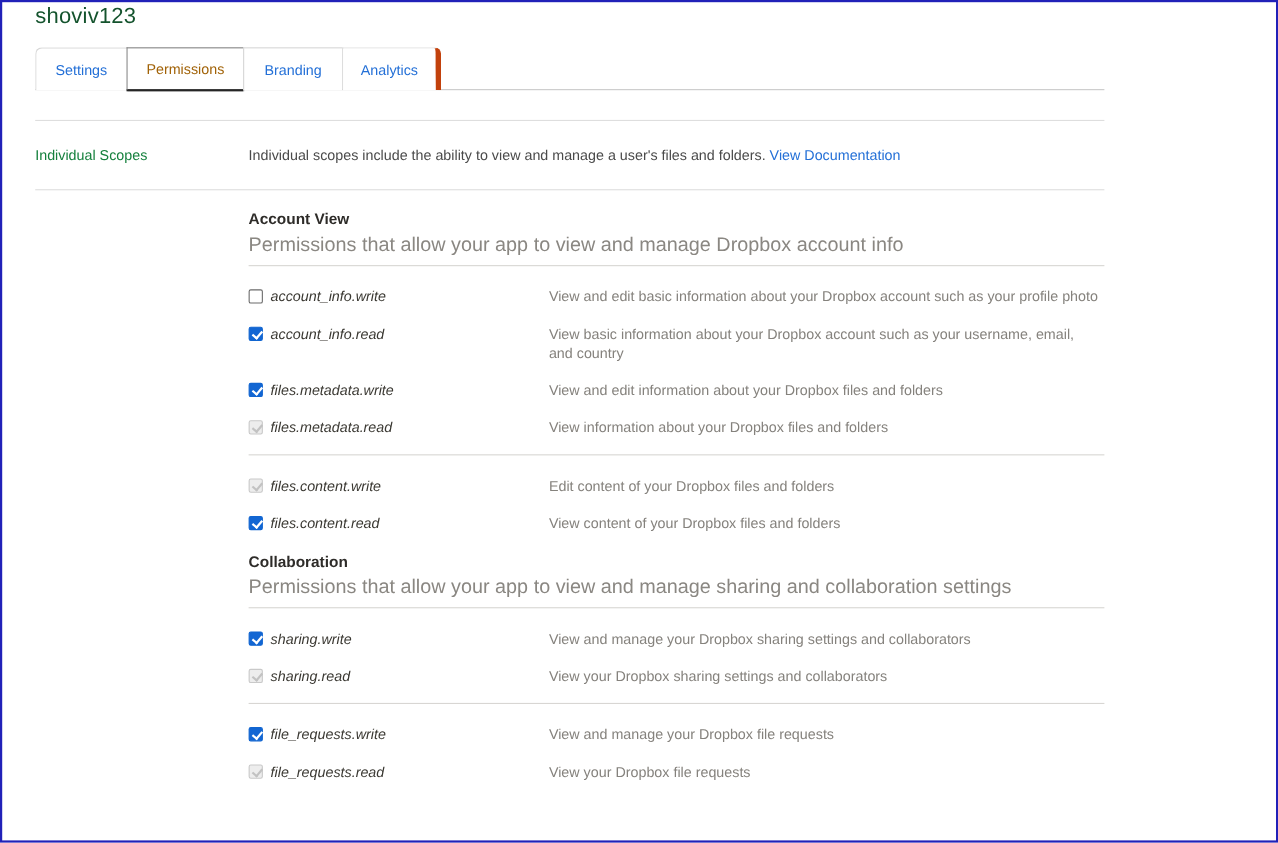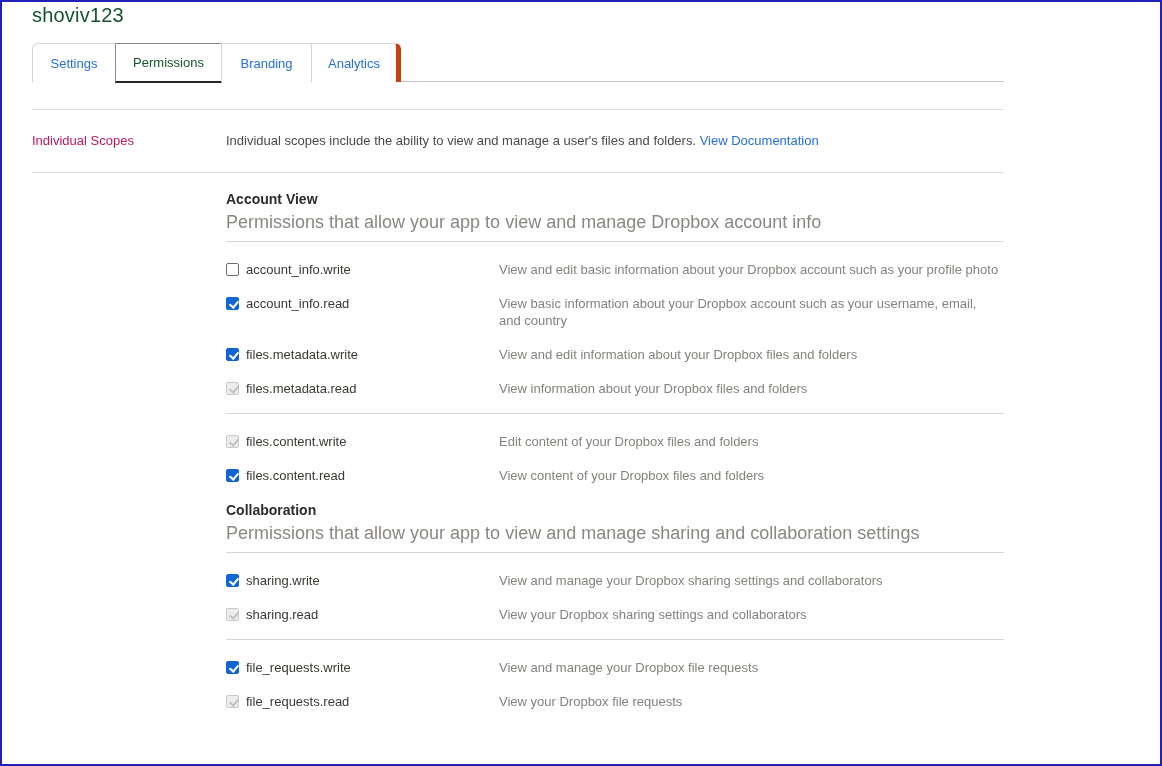--- a/index.html
+++ b/index.html
@@ -22,32 +22,32 @@
     font-size:13px; height:39px;
     border-top:1px solid #d6d6d6; border-left:1px solid #d6d6d6;
     background:#fff; cursor:pointer;
   }
   .tab:nth-child(1){ width:83px; border-top-left-radius:6px; }
   .tab:nth-child(2){ width:106px; }
   .tab:nth-child(3){ width:90px; }
   .tab:nth-child(4){ width:90px; border-right:5px solid #c2410c; border-top-right-radius:6px; }
   .tab-inactive { color:#2470d7;text-align:right; }
   .tab-active {
-    color:#14532d;
+    color:#a16207;
     border-top-color:#8a8a8a; border-left-color:#8a8a8a;
     box-shadow:1px 0 0 0 #8a8a8a;
     border-bottom:2px solid #262626; margin-bottom:-1px; height:40px;
   }
 
   .rule { height:1px; background:#dedede; width:972px; }
   .rule-2 { margin-top:27px; }
 
   
   .scopes-intro { display:flex; padding:23px 0 24px; width:972px; }
-  .scopes-label { width:194px; font-size:13px; color:#be185d; flex:none; }
+  .scopes-label { width:194px; font-size:13px; color:#15803d; flex:none; }
   .scopes-desc { font-size:13px; color:#4a4a4a; }
   .doc-link { color:#2470d7; cursor:pointer; text-decoration:none; }
 
   
   .perm-col { margin-left:194px; width:778px; }
 
   .section-header { margin-top:18px; }
   .section-title { font-size:14px; font-weight:bold; color:#2e2c29; }
   .section-subtitle { font-size:18px; color:#8a8782; margin-top:5px; }
   .section-rule { height:1px; background:#d8d6d3; margin-top:8px; width:778px; }
@@ -62,21 +62,21 @@
   .cb-checked-disabled { background:#ededed; border:1px solid #c9c9c9; }
   .cb-checked::after, .cb-checked-disabled::after {
     content:""; position:absolute; left:3.5px; top:1px;
     width:4px; height:7px;
     border-style:solid; border-width:0 2px 2px 0;
     transform:rotate(40deg);
   }
   .cb-checked::after { border-color:#ffffff; }
   .cb-checked-disabled::after { border-color:#c2c2c2; }
 
-  .scope-name { font-size:13px; color:#3a3832; margin-left:7px; width:253px; flex:none; }
+  .scope-name { font-size:13px; color:#3a3832; margin-left:7px; width:253px; flex:none;font-style:italic; }
   .scope-desc { font-size:13px; color:#85827d; max-width:500px; line-height:17px; margin-top:-1px; }
 </style>
 </head>
 <body>
 
 <div class="page">
 
   <div class="app-title">shoviv123</div>
 
   <div class="tab-strip">

